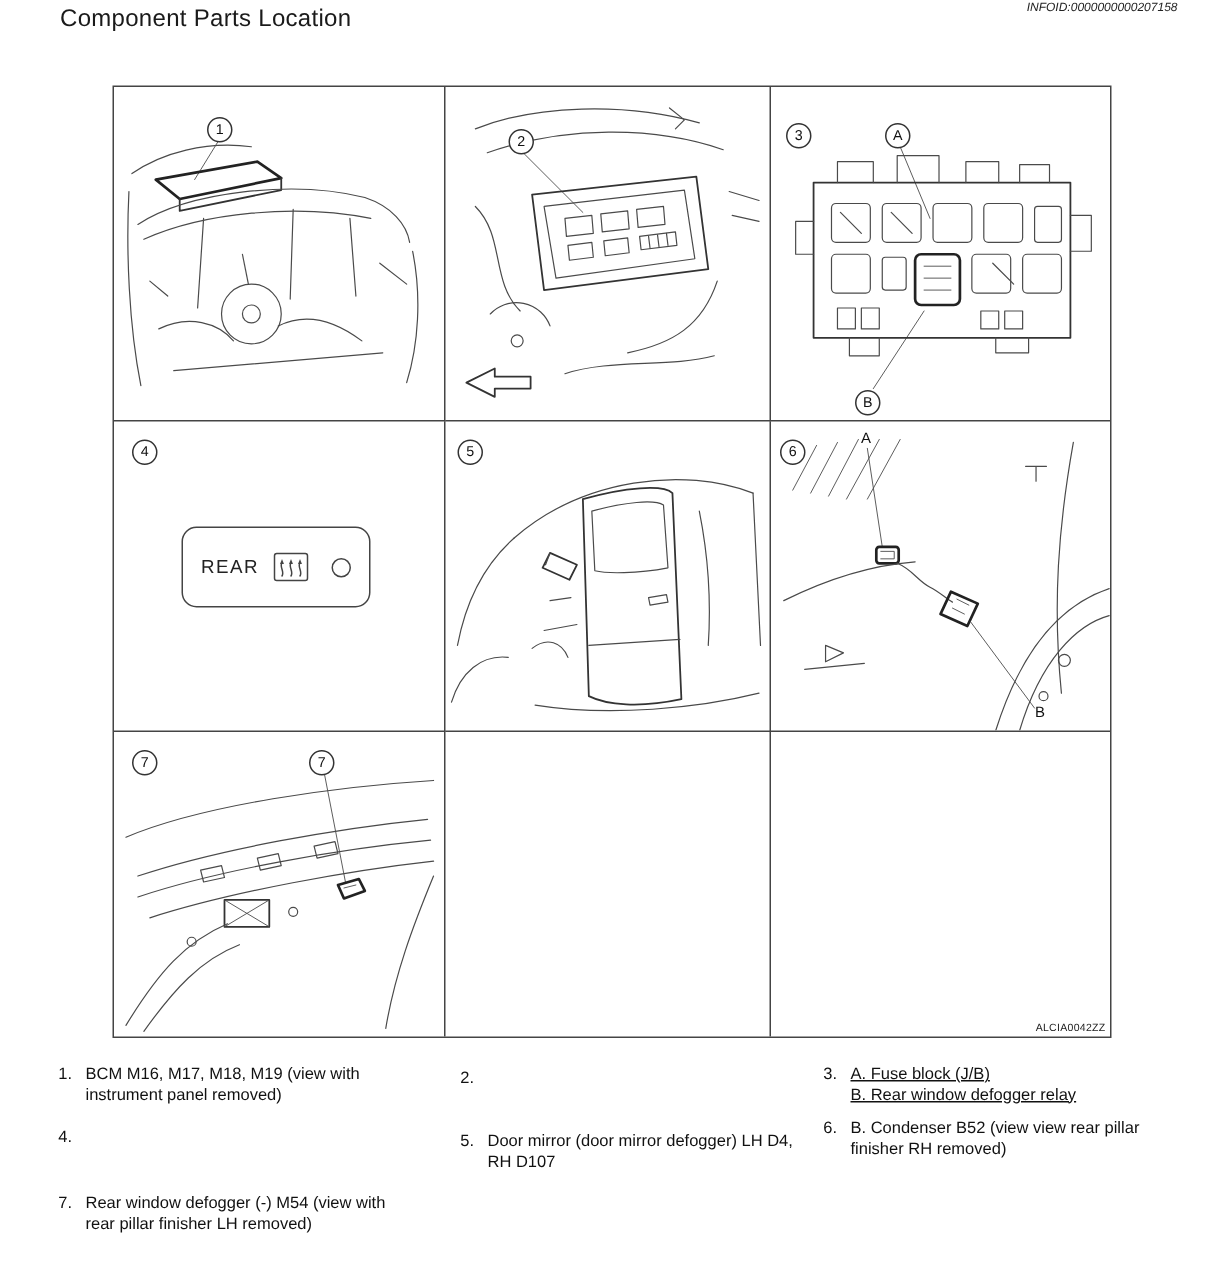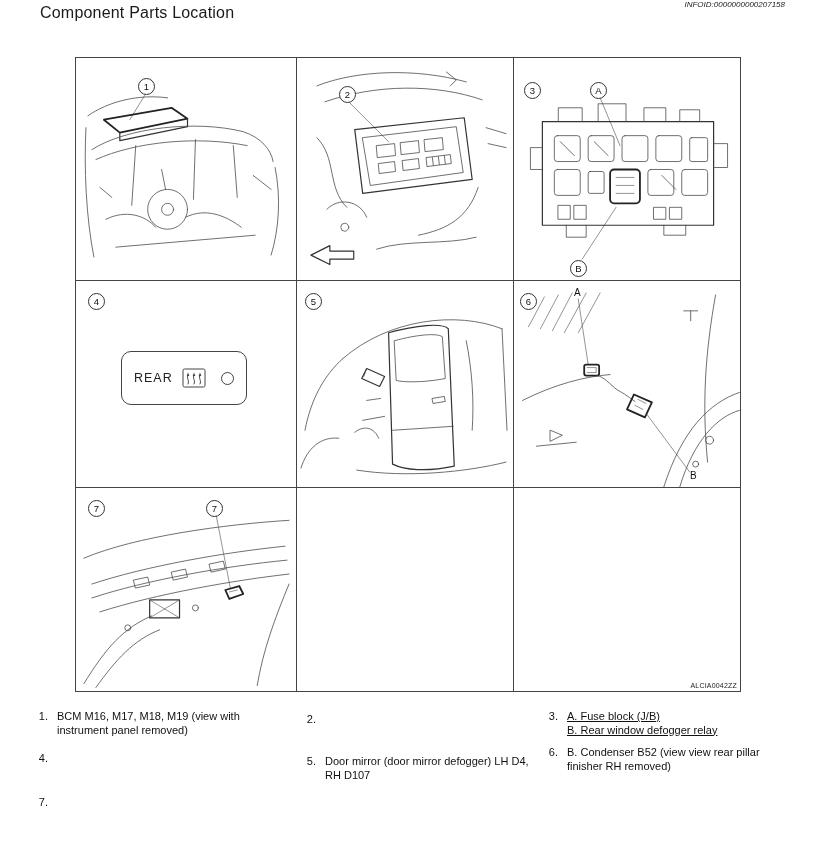--- a/index.html
+++ b/index.html
@@ -238,20 +238,21 @@
       <span class="lnum">1.</span>
       <div class="ltext" style="width:212px;">BCM M16, M17, M18, M19 (view with instrument panel removed)</div>
     </div>
 
     <div class="litem" style="left:28px;top:52px;">
       <span class="lnum">4.</span>
     </div>
 
     <div class="litem" style="left:28px;top:96px;">
       <span class="lnum">7.</span>
+      <div class="ltext" style="width:214px;">Rear window defogger (-) M54 (view with rear pillar finisher LH removed)</div>
     </div>
 
     <div class="litem" style="left:296px;top:13px;">
       <span class="lnum">2.</span>
     </div>
 
     <div class="litem" style="left:296px;top:55px;">
       <span class="lnum">5.</span>
       <div class="ltext" style="width:205px;">Door mirror (door mirror defogger) LH D4, RH D107</div>
     </div>

